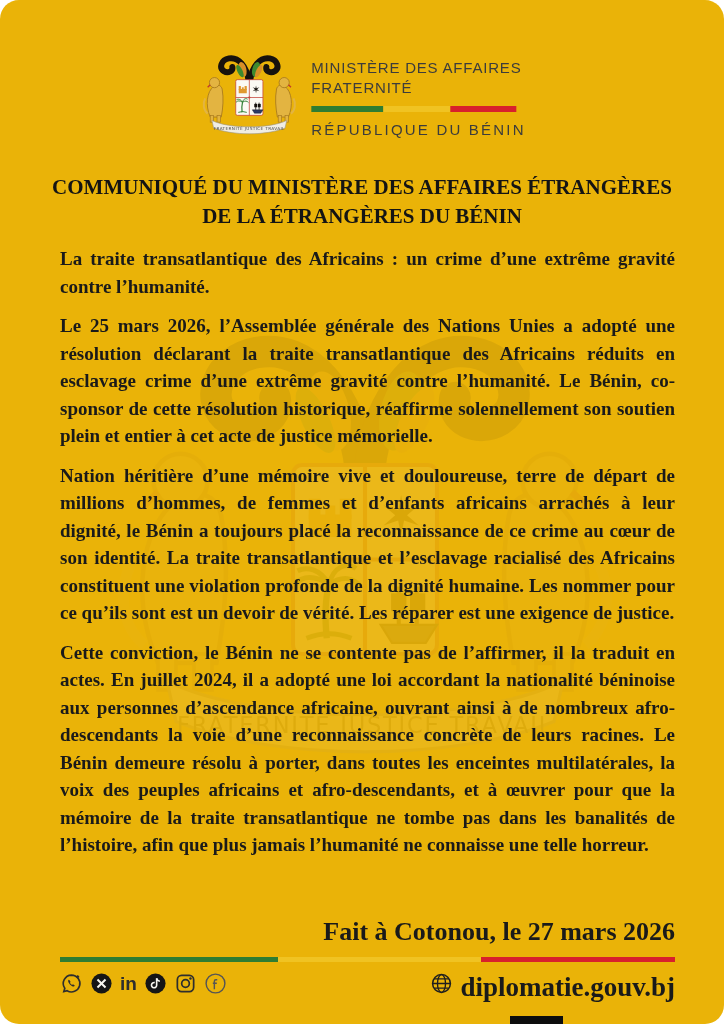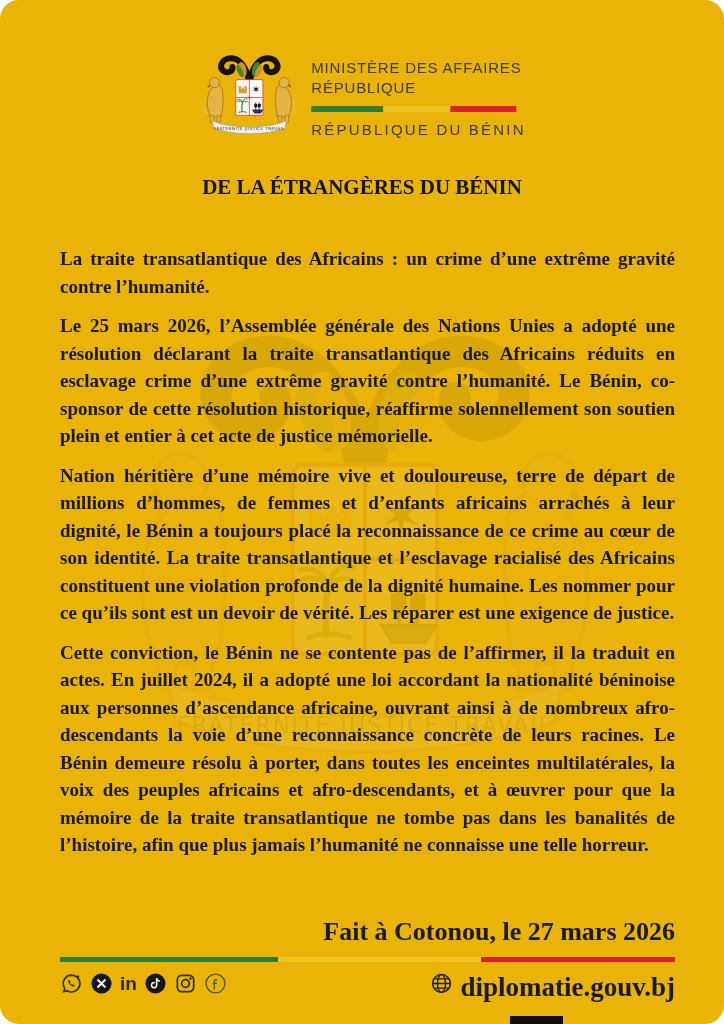--- a/index.html
+++ b/index.html
@@ -131,31 +131,32 @@
         <use href="#coa"></use>
       </svg>
   </div>
 
   <div class="header">
     <svg class="coa-main" viewBox="0 0 120 102">
       <use href="#coa"></use>
     </svg>
     <div class="head-text">
       <div class="ministry-line">MINISTÈRE DES AFFAIRES</div>
-      <div class="ministry-line">RÉPUBLIQUE</div>
+      <div class="ministry-line">FRATERNITÉ</div>
       <div class="flagbar">
         <div class="seg-g" style="background:#2f7d32"></div>
         <div class="seg-y" style="background:#f0c322"></div>
         <div class="seg-r" style="background:#d8202c"></div>
       </div>
       <div class="republic-line">RÉPUBLIQUE DU BÉNIN</div>
     </div>
   </div>
 
   <div class="doc-title">
+    <div>COMMUNIQUÉ DU MINISTÈRE DES AFFAIRES ÉTRANGÈRES</div>
     <div>DE LA ÉTRANGÈRES DU BÉNIN</div>
   </div>
 
   <div class="body-col">
     <p>La traite transatlantique des Africains : un crime d’une extrême gravité contre l’humanité.</p>
     <p>Le 25 mars 2026, l’Assemblée générale des Nations Unies a adopté une résolution déclarant la traite transatlantique des Africains réduits en esclavage crime d’une extrême gravité contre l’humanité. Le Bénin, co-sponsor de cette résolution historique, réaffirme solennellement son soutien plein et entier à cet acte de justice mémorielle.</p>
     <p>Nation héritière d’une mémoire vive et douloureuse, terre de départ de millions d’hommes, de femmes et d’enfants africains arrachés à leur dignité, le Bénin a toujours placé la reconnaissance de ce crime au cœur de son identité. La traite transatlantique et l’esclavage racialisé des Africains constituent une violation profonde de la dignité humaine. Les nommer pour ce qu’ils sont est un devoir de vérité. Les réparer est une exigence de justice.</p>
     <p>Cette conviction, le Bénin ne se contente pas de l’affirmer, il la traduit en actes. En juillet 2024, il a adopté une loi accordant la nationalité béninoise aux personnes d’ascendance africaine, ouvrant ainsi à de nombreux afro-descendants la voie d’une reconnaissance concrète de leurs racines. Le Bénin demeure résolu à porter, dans toutes les enceintes multilatérales, la voix des peuples africains et afro-descendants, et à œuvrer pour que la mémoire de la traite transatlantique ne tombe pas dans les banalités de l’histoire, afin que plus jamais l’humanité ne connaisse une telle horreur.</p>
   </div>
 

